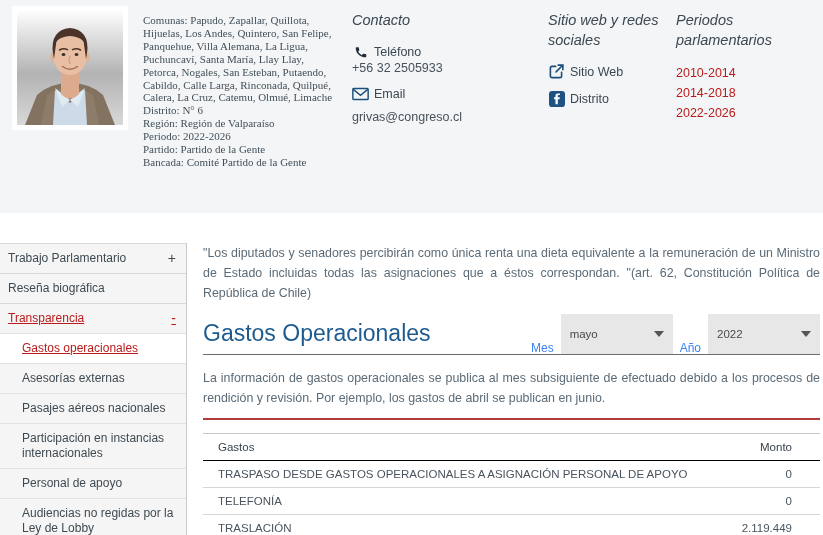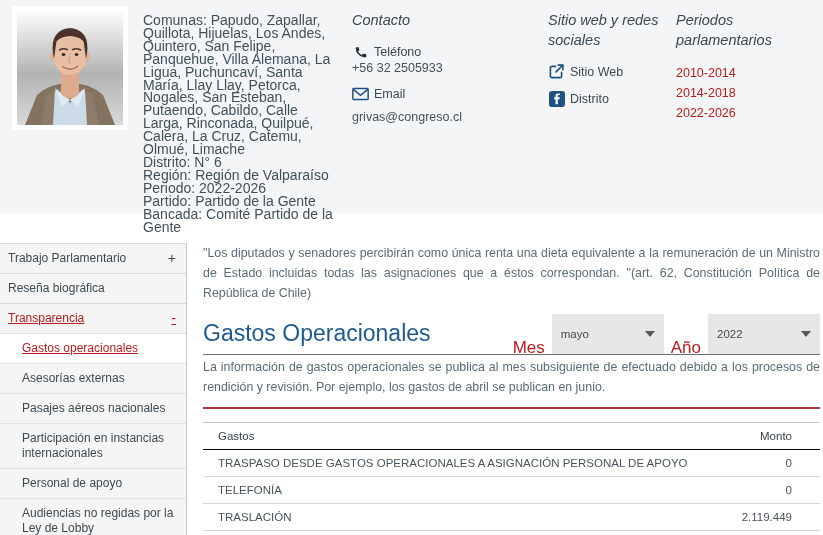--- a/index.html
+++ b/index.html
@@ -3,21 +3,21 @@
 <meta charset="utf-8">
 <style>
   * { margin:0; padding:0; box-sizing:border-box; }
   html,body { width:823px; height:535px; overflow:hidden; }
   body { font-family:"Liberation Sans", sans-serif; background:#fff; color:#3e4a52; position:relative; }
 
   
   .header { position:absolute; top:0; left:0; width:823px; height:213px; background:#f3f5f6; }
   .photo-card { position:absolute; left:12px; top:6px; width:116px; height:124px; background:#fff; padding:5px; }
   .photo-card svg { width:100%; height:100%; display:block; }
-  .info { position:absolute; left:143px; top:14px; width:198px; font-size:14px; line-height:12.9px; color:#42505a; }
+  .info { position:absolute; left:143px; top:14px; width:198px; font-size:11px; line-height:12.9px; color:#42505a;font-family:Liberation Serif, serif; }
   .col { position:absolute; top:10px; }
   .col-contact { left:352px; width:160px; }
   .col-web { left:548px; width:112px; }
   .col-periods { left:676px; width:120px; }
   .col-heading { font-style:italic; font-size:14.5px; color:#3c4852; line-height:1.38; margin-bottom:13px; }
   .link-row { display:flex; align-items:center; gap:5px; font-size:12.5px; color:#3c4852; cursor:pointer; }
   .link-row .ic { display:inline-flex; width:17px; height:17px; align-items:center; justify-content:center; }
   .plain { font-size:12.5px; color:#46525c; margin-top:1px; }
   .mt10 { margin-top:10px; }
   .mt8 { margin-top:8px; }
@@ -33,27 +33,27 @@
   .side-item.red { color:#b91c1c;text-decoration:underline; }
   .side-item.active { background:#ffffff; }
   .toggle { font-size:14px; color:inherit; line-height:15px; }
 
   
   .main { position:absolute; left:203px; top:243px; width:617px; }
   .quote { font-size:12.4px; line-height:20px; color:#5b6b77; text-align:justify; }
   .title-row { display:flex; justify-content:space-between; align-items:center; margin-top:17px; height:27px; }
   .page-title { font-size:23px; font-weight:400; color:#1d5b8f; }
   .filters { display:flex; align-items:center; gap:7px; }
-  .filter-label { font-size:17px; color:#b91c1c;margin-top:28px; }
+  .filter-label { font-size:12px; color:#3b82f6;margin-top:28px; }
   .select { width:112px; height:40px; background:#e7e7e7; display:flex; align-items:center;
             justify-content:space-between; padding:0 9px; font-size:11.5px; color:#4a4a4a; cursor:pointer; }
   .arrow-down { width:0; height:0; border-left:5px solid transparent; border-right:5px solid transparent;
                 border-top:6px solid #555; }
   .note { margin-top:7px; border-top:1px solid #6b6b6b; border-bottom:2px solid #b23b3b;
-          padding:2px 0 10px; font-size:12.4px; line-height:20px; color:#5b6b77; text-align:justify; }
+          padding:13px 0 10px; font-size:12.4px; line-height:20px; color:#5b6b77; text-align:justify; }
   .table { margin-top:13px; border-top:1px solid #c9c9c9; }
   .trow { display:flex; justify-content:space-between; align-items:center; border-bottom:1px solid #d6d6d6;
           padding:7px 28px 7px 15px; font-size:11.5px; color:#49545e; min-height:27px; }
   .trow.head { font-weight:400; color:#39434c; border-bottom:1px solid #000000; }
   .cell-monto { text-align:right; white-space:nowrap; }
 </style>
 </head>
 <body>
 
 <div class="header">

